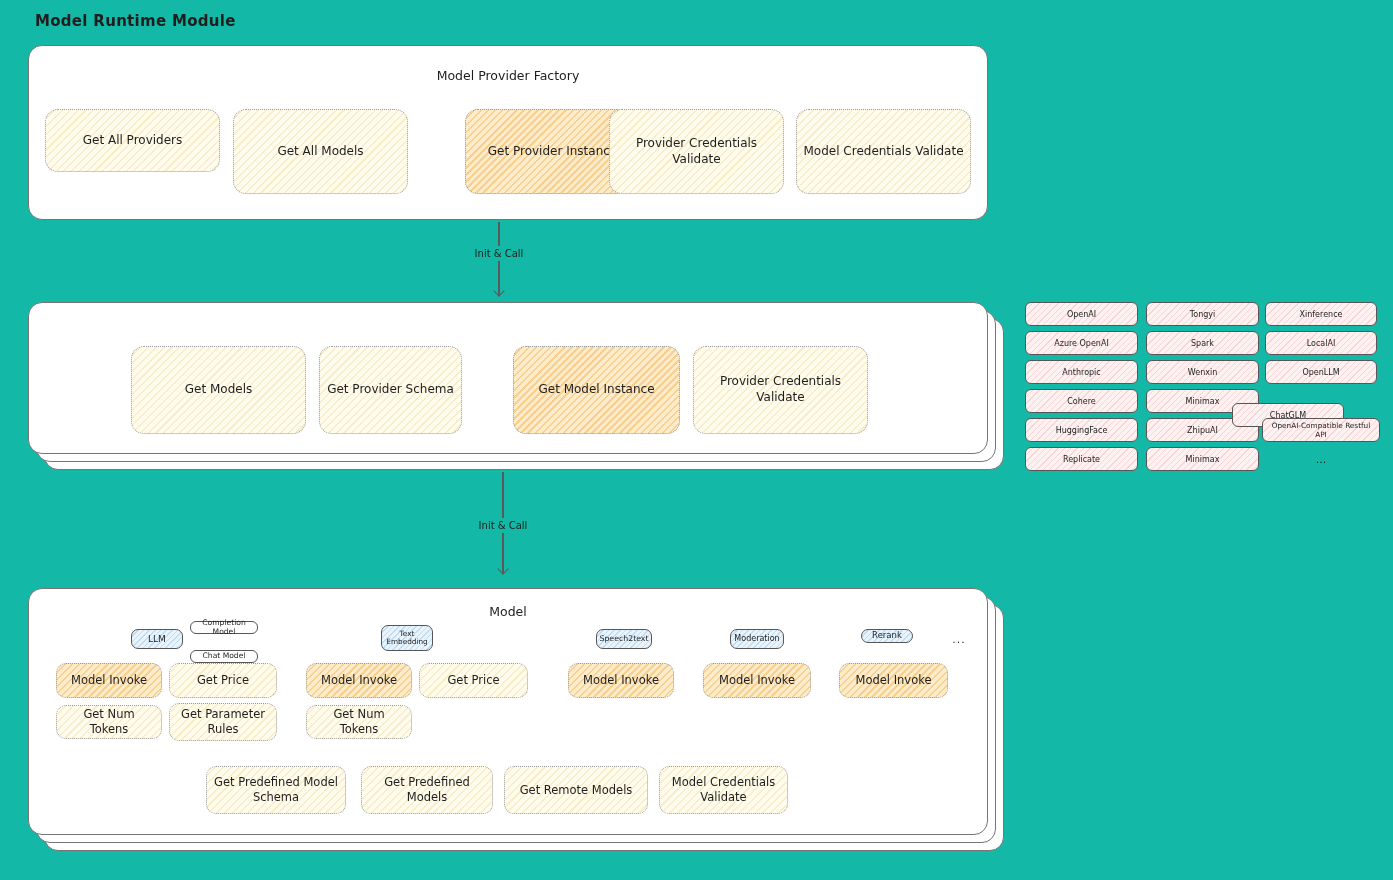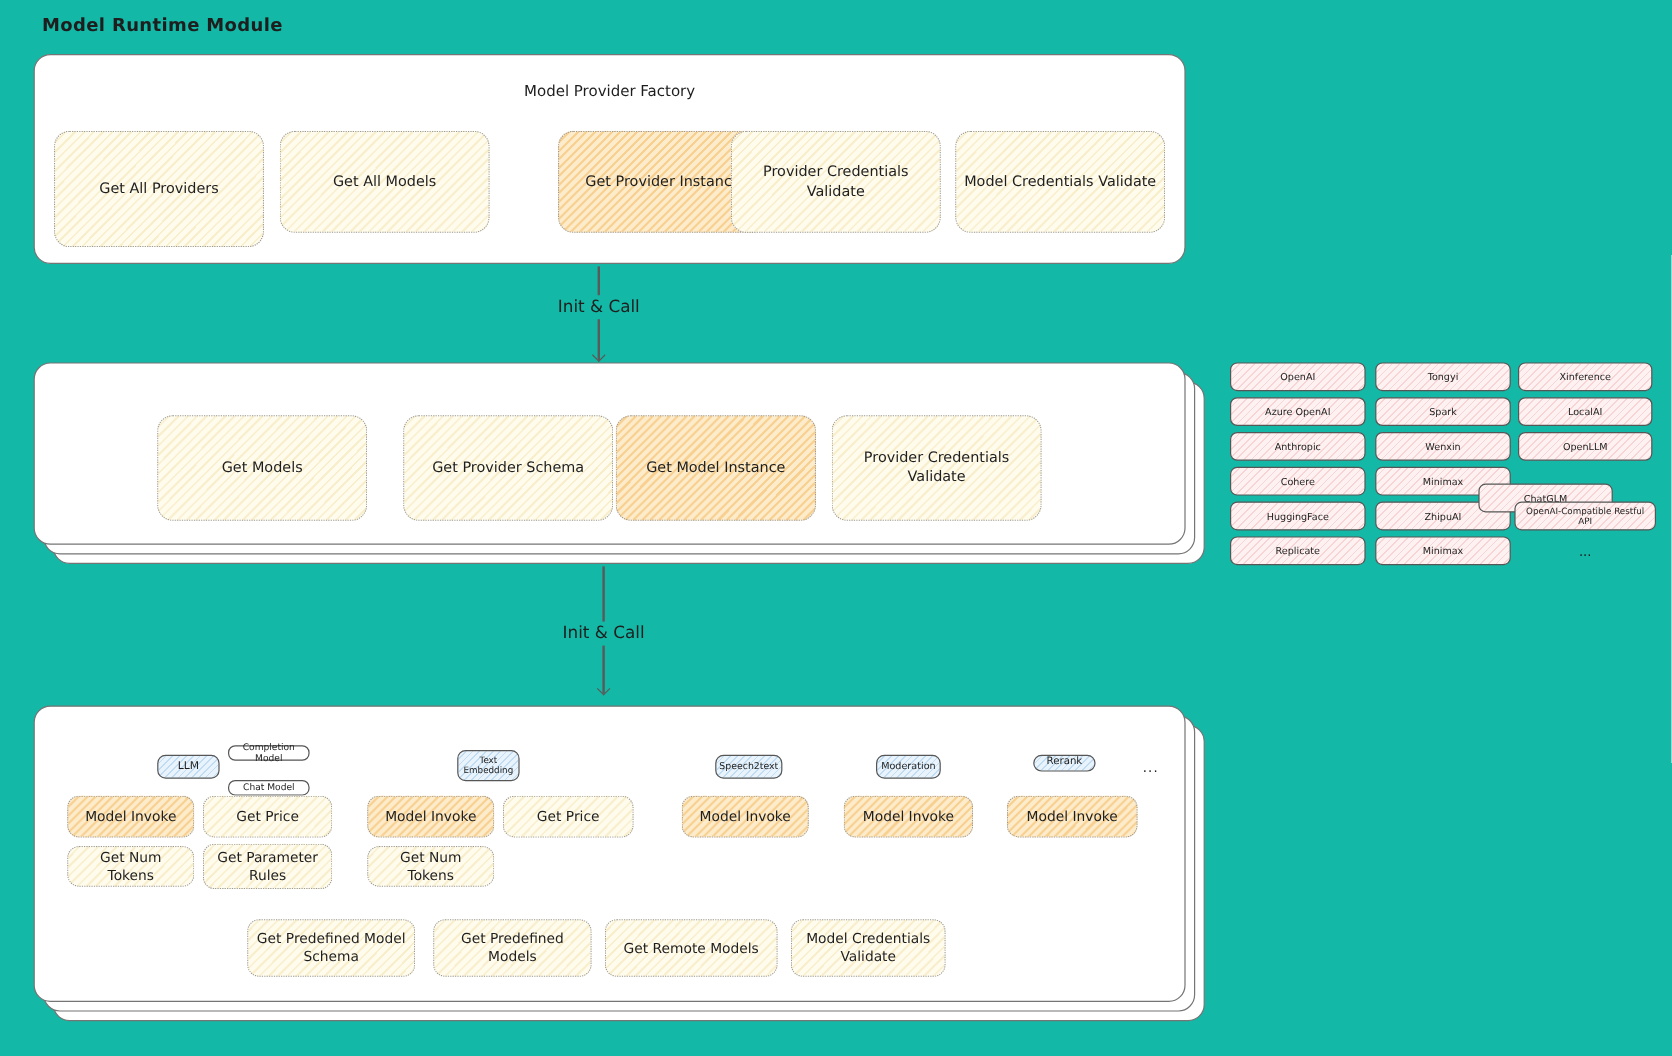--- a/index.html
+++ b/index.html
@@ -26,53 +26,53 @@
   .cell.wide{font-size:7.3px;}
   .grid-ellipsis{font-size:11px;}
 
   .tag{background-color:#e8f3fb;
        background-image:repeating-linear-gradient(135deg,rgba(138,188,232,.42) 0 1px,transparent 1px 4px);
        border:1.2px solid #565656;border-radius:7px;font-size:8.5px;line-height:1.15;box-sizing:border-box;padding:1px 3px;}
   .tag.plain{background:#fff;font-size:7.6px;border-radius:6px;}
 
   .arrow{display:flex;flex-direction:column;align-items:center;}
   .aline{width:1.2px;background:#5a5a5a;}
-  .alabel{font-size:14px;margin:2px 0;}
+  .alabel{font-size:10px;margin:2px 0;}
   .ahead{width:7px;height:7px;border-left:1.3px solid #5a5a5a;border-bottom:1.3px solid #5a5a5a;
          transform:rotate(-45deg);margin-top:-8px;}
   .dots{font-size:11px;letter-spacing:1px;}
 </style>
 </head>
 <body>
 
 <div id="canvas">
 
   <div class="abs page-title" style="left:35px;top:12px;">Model Runtime Module</div>
 
   <div class="abs panel" style="left:28px;top:45px;width:958px;height:173px;">
     <div class="panel-title" style="margin-top:22px;">Model Provider Factory</div>
-    <div class="abs btn center" style="left:16px;top:63px;width:175px;height:97px;">Get All Providers</div>
+    <div class="abs btn center" style="left:16px;top:63px;width:175px;height:63px;">Get All Providers</div>
     <div class="abs btn center" style="left:204px;top:63px;width:175px;height:85px;">Get All Models</div>
     <div class="abs btn hl center" style="left:392px;top:63px;width:175px;height:85px;margin-left:44px;">Get Provider Instance</div>
     <div class="abs btn center" style="left:580px;top:63px;width:175px;height:85px;">Provider Credentials Validate</div>
     <div class="abs btn center" style="left:767px;top:63px;width:175px;height:85px;">Model Credentials Validate</div>
   </div>
 
   <div class="abs arrow" style="left:439px;top:222px;width:120px;">
     <div class="aline" style="height:24px;"></div>
     <div class="alabel">Init &amp; Call</div>
     <div class="aline" style="height:34px;"></div>
     <div class="ahead"></div>
   </div>
 
   <div class="abs panel" style="left:44px;top:318px;width:958px;height:150px;"></div>
   <div class="abs panel" style="left:36px;top:310px;width:958px;height:150px;"></div>
   <div class="abs panel" style="left:28px;top:302px;width:958px;height:150px;">
     <div class="abs btn center" style="left:102px;top:43px;width:175px;height:88px;">Get Models</div>
-    <div class="abs btn center" style="left:307px;top:43px;width:175px;height:88px;">Get Provider Schema</div>
+    <div class="abs btn center" style="left:290px;top:43px;width:143px;height:88px;">Get Provider Schema</div>
     <div class="abs btn hl center" style="left:484px;top:43px;width:167px;height:88px;">Get Model Instance</div>
     <div class="abs btn center" style="left:664px;top:43px;width:175px;height:88px;">Provider Credentials Validate</div>
   </div>
 
   <div class="abs cell center" style="left:1025px;top:302px;width:113px;height:24px;">OpenAI</div>
   <div class="abs cell center" style="left:1025px;top:331px;width:113px;height:24px;">Azure OpenAI</div>
   <div class="abs cell center" style="left:1025px;top:360px;width:113px;height:24px;">Anthropic</div>
   <div class="abs cell center" style="left:1025px;top:389px;width:113px;height:24px;">Cohere</div>
   <div class="abs cell center" style="left:1025px;top:418px;width:113px;height:24px;">HuggingFace</div>
   <div class="abs cell center" style="left:1025px;top:447px;width:113px;height:24px;">Replicate</div>
@@ -94,20 +94,21 @@
   <div class="abs arrow" style="left:443px;top:472px;width:120px;">
     <div class="aline" style="height:46px;"></div>
     <div class="alabel">Init &amp; Call</div>
     <div class="aline" style="height:40px;"></div>
     <div class="ahead"></div>
   </div>
 
   <div class="abs panel" style="left:44px;top:604px;width:958px;height:245px;"></div>
   <div class="abs panel" style="left:36px;top:596px;width:958px;height:245px;"></div>
   <div class="abs panel" style="left:28px;top:588px;width:958px;height:245px;">
+    <div class="panel-title" style="margin-top:15px;">Model</div>
 
     <div class="abs tag center" style="left:102px;top:40px;width:52px;height:20px;font-size:9px;">LLM</div>
     <div class="abs tag plain center" style="left:161px;top:32px;width:68px;height:13px;">Completion Model</div>
     <div class="abs tag plain center" style="left:161px;top:49px;width:68px;height:13px;margin-top:12px;">Chat Model</div>
     <div class="abs tag center" style="left:352px;top:36px;width:52px;height:26px;font-size:7.3px;">Text Embedding</div>
     <div class="abs tag center" style="left:567px;top:40px;width:56px;height:20px;font-size:7.8px;">Speech2text</div>
     <div class="abs tag center" style="left:701px;top:40px;width:54px;height:20px;font-size:8px;">Moderation</div>
     <div class="abs tag center" style="left:832px;top:40px;width:52px;height:14px;">Rerank</div>
     <div class="abs dots center" style="left:918px;top:40px;width:24px;height:20px;">...</div>
 

